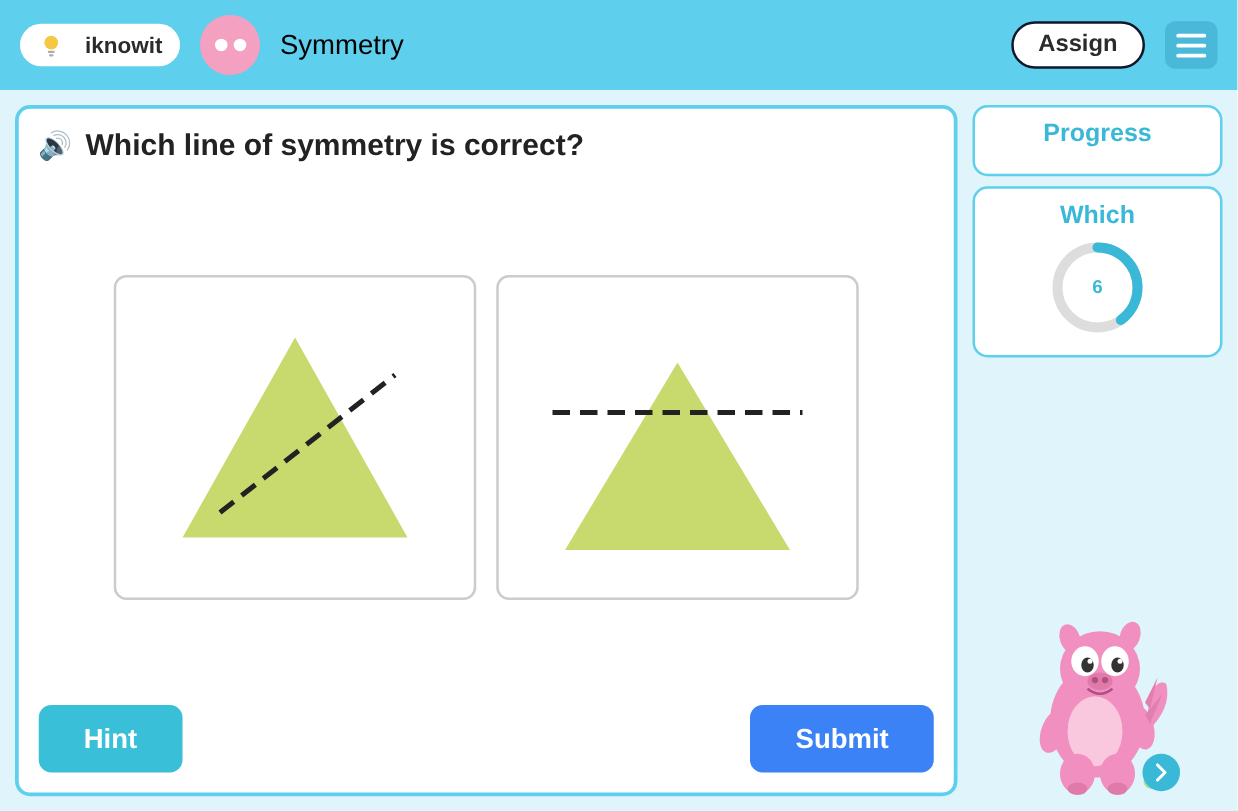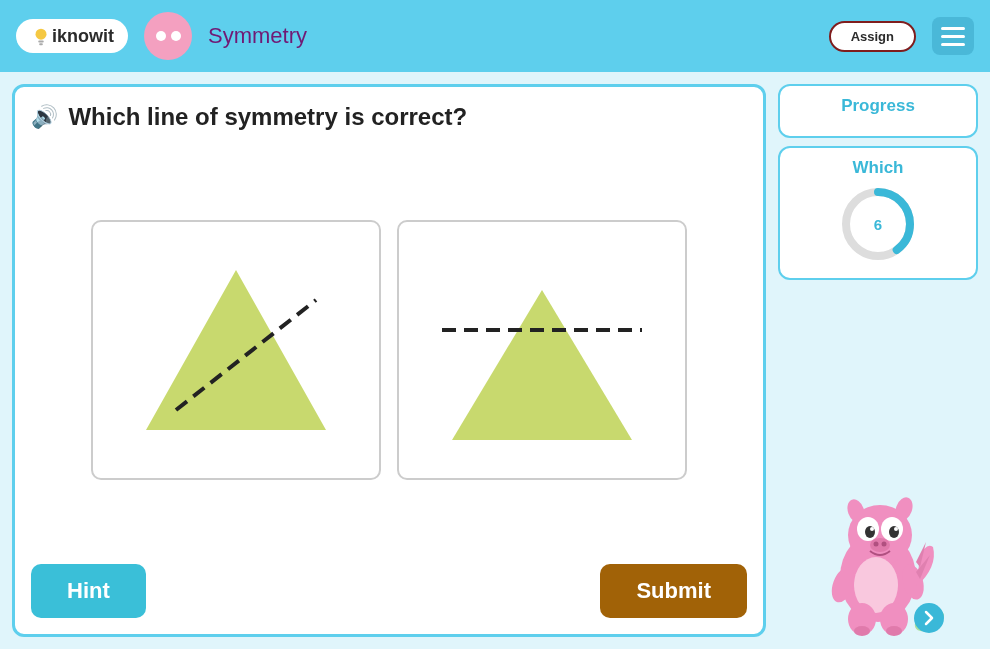--- a/index.html
+++ b/index.html
@@ -19,21 +19,21 @@
       align-items: center;
       padding: 0 16px;
       gap: 16px;
     }
     .logo-box {
       background: white;
       border-radius: 50px;
       padding: 6px 14px;
       display: flex;
       align-items: center;
-      gap: 0;
+      gap: 16px;
       font-weight: bold;
       font-size: 18px;
       color: #2b2b2b;
     }
     .logo-bulb {
       width: 22px;
       height: 22px;
     }
     .topic-icon {
       width: 48px;
@@ -49,30 +49,30 @@
       gap: 5px;
     }
     .dot {
       width: 10px;
       height: 10px;
       border-radius: 50%;
       background: white;
     }
     .topic-title {
       font-size: 22px;
-      color: #701a75;
+      color: #000000;
       font-weight: 500;
     }
     .header-spacer { flex: 1; }
     .assign-btn {
       background: white;
-      border: 2px solid #7f1d1d;
+      border: 2px solid #0f172a;
       border-radius: 20px;
       padding: 6px 20px;
-      font-size: 13px;
+      font-size: 19px;
       font-weight: 600;
       cursor: pointer;
       color: #2b2b2b;
     }
     .menu-btn {
       background: #4ab8d8;
       border: none;
       border-radius: 8px;
       width: 42px;
       height: 38px;
@@ -162,21 +162,21 @@
       background: #3abfd8;
       color: white;
       border: none;
       border-radius: 10px;
       padding: 11px 36px;
       font-size: 22px;
       font-weight: bold;
       cursor: pointer;
     }
     .submit-btn {
-      background: #a16207;
+      background: #3b82f6;
       color: white;
       border: none;
       border-radius: 10px;
       padding: 14px 36px;
       font-size: 22px;
       font-weight: bold;
       cursor: pointer;
     }
 
     
@@ -193,21 +193,21 @@
       border-radius: 12px;
       border: 2px solid #5ecfed;
       width: 100%;
       display: flex;
       flex-direction: column;
       align-items: center;
       padding: 10px 10px 14px;
     }
 
     .progress-label, .score-label {
-      font-size: 17px;
+      font-size: 20px;
       font-weight: bold;
       color: #3ab8d8;
       margin-bottom: 6px;
     }
 
     .circle-container {
       position: relative;
       width: 80px;
       height: 80px;
     }

